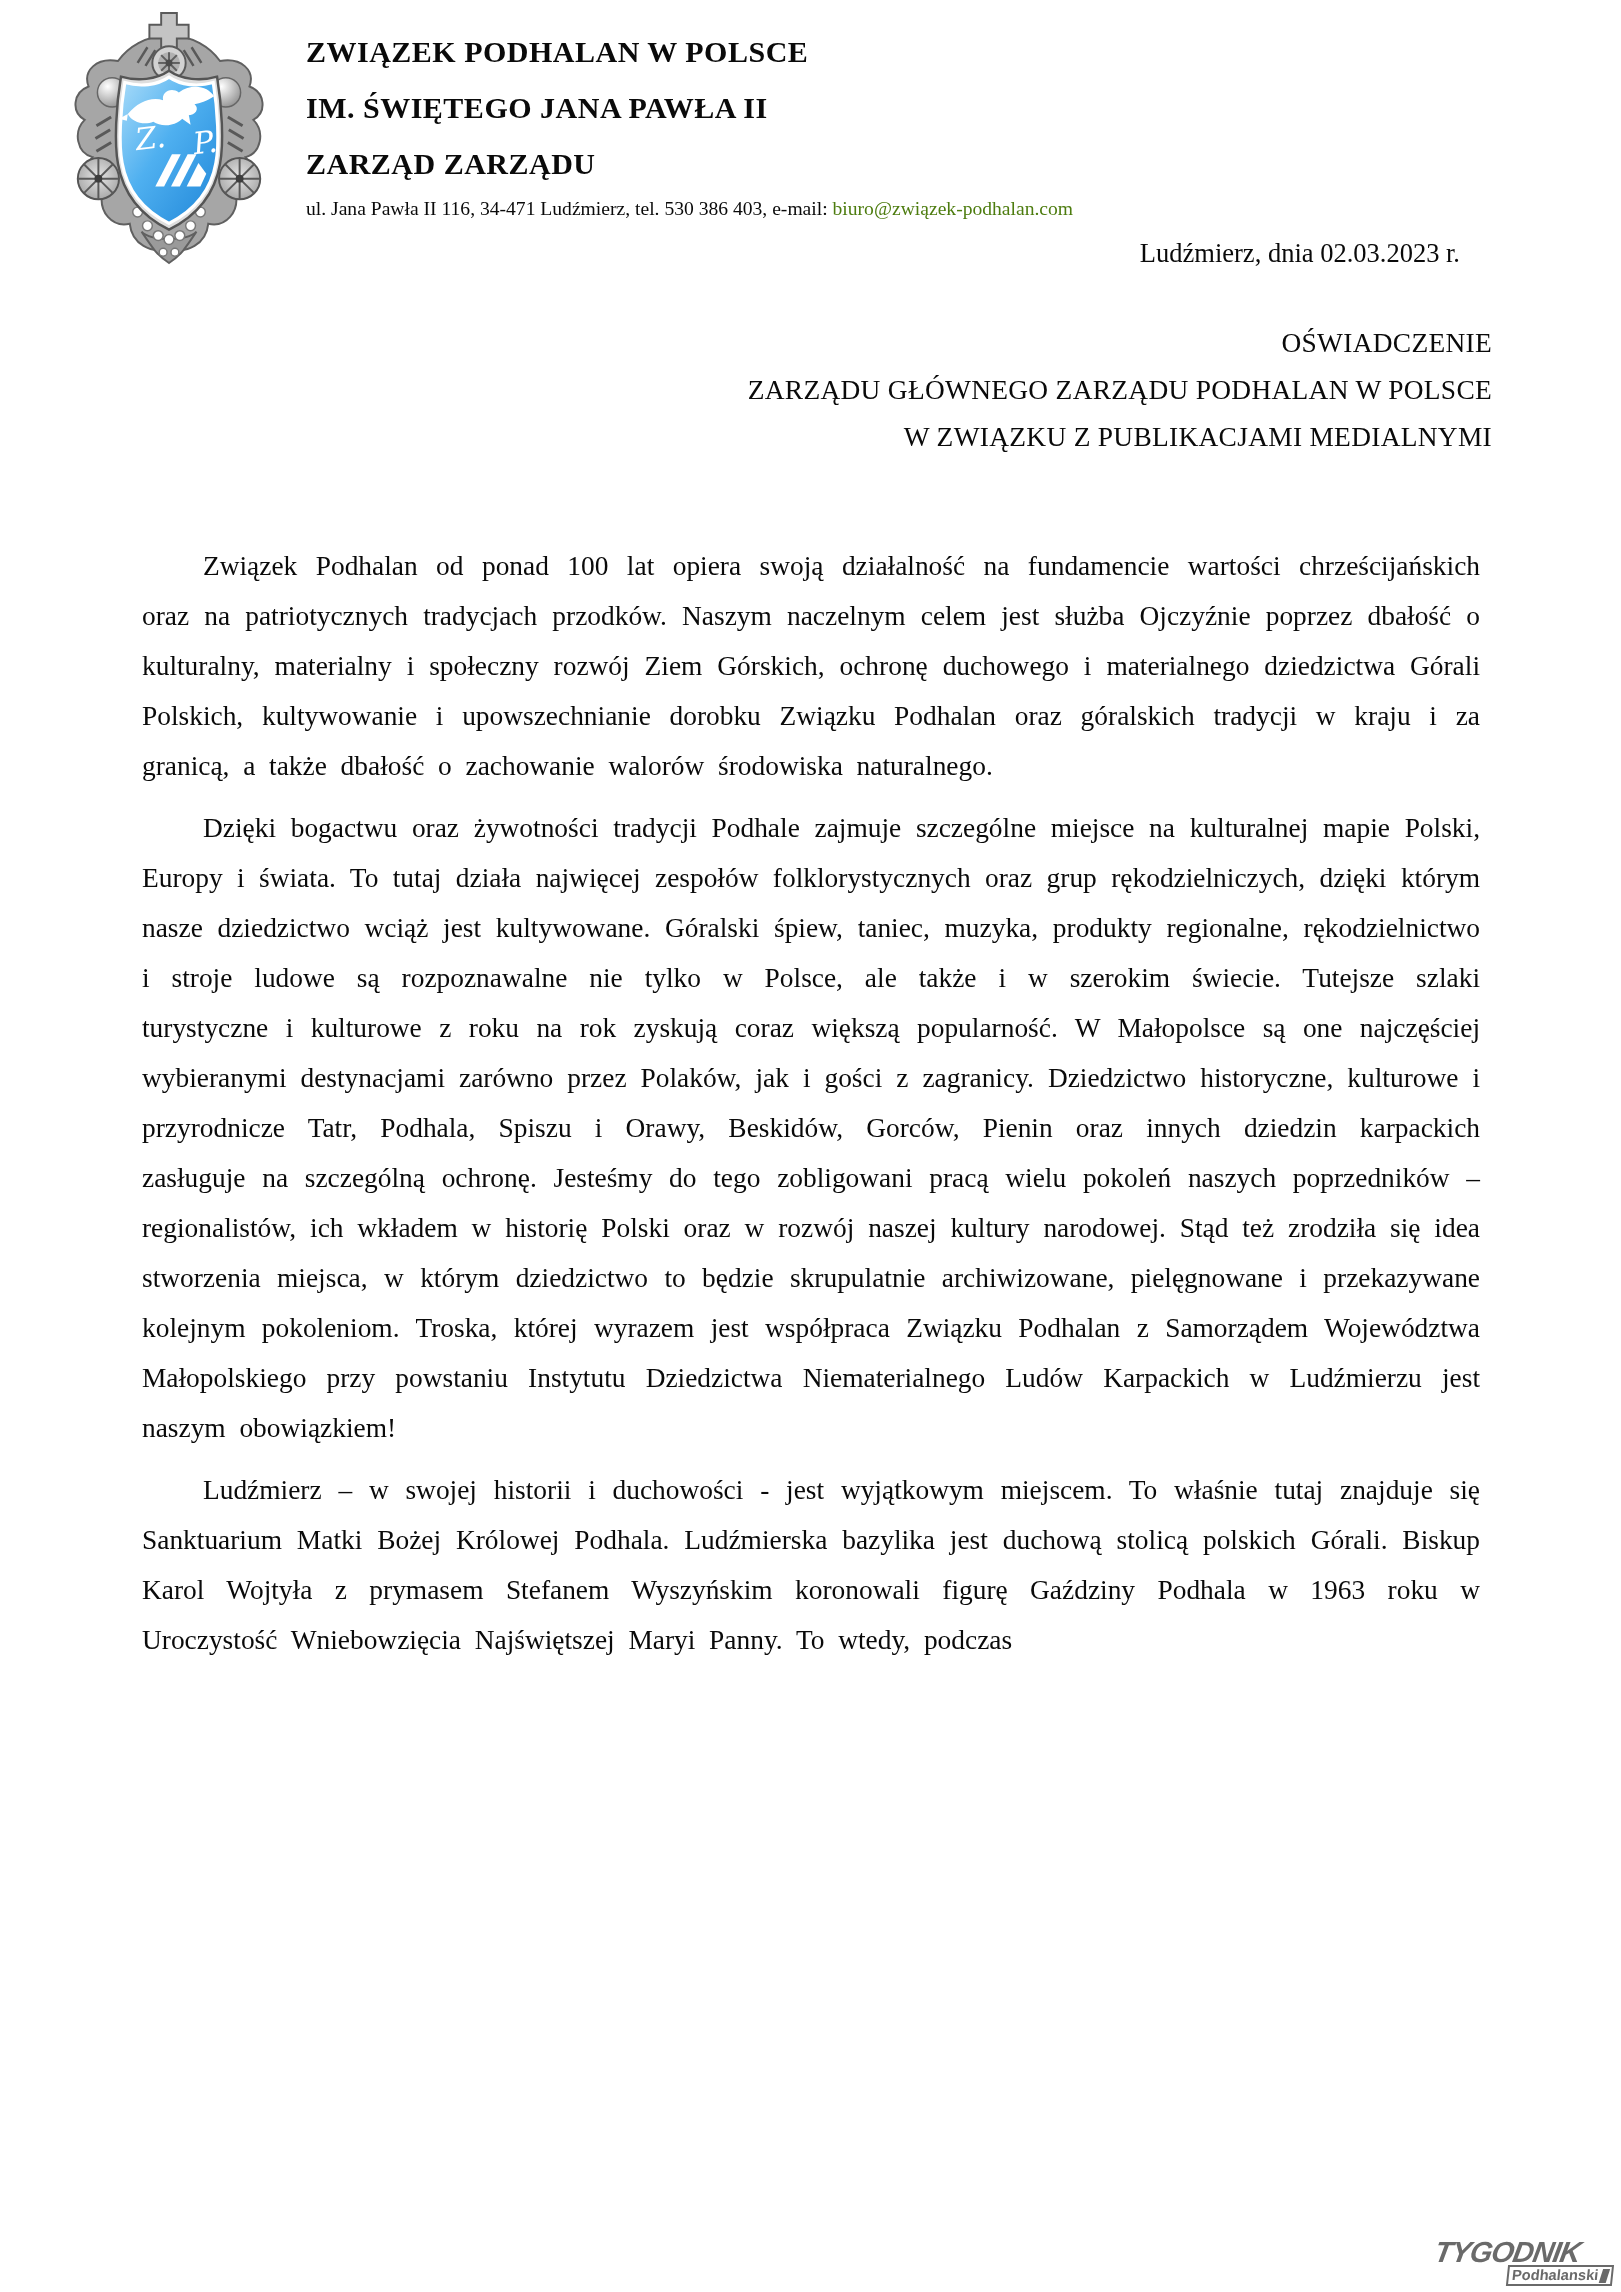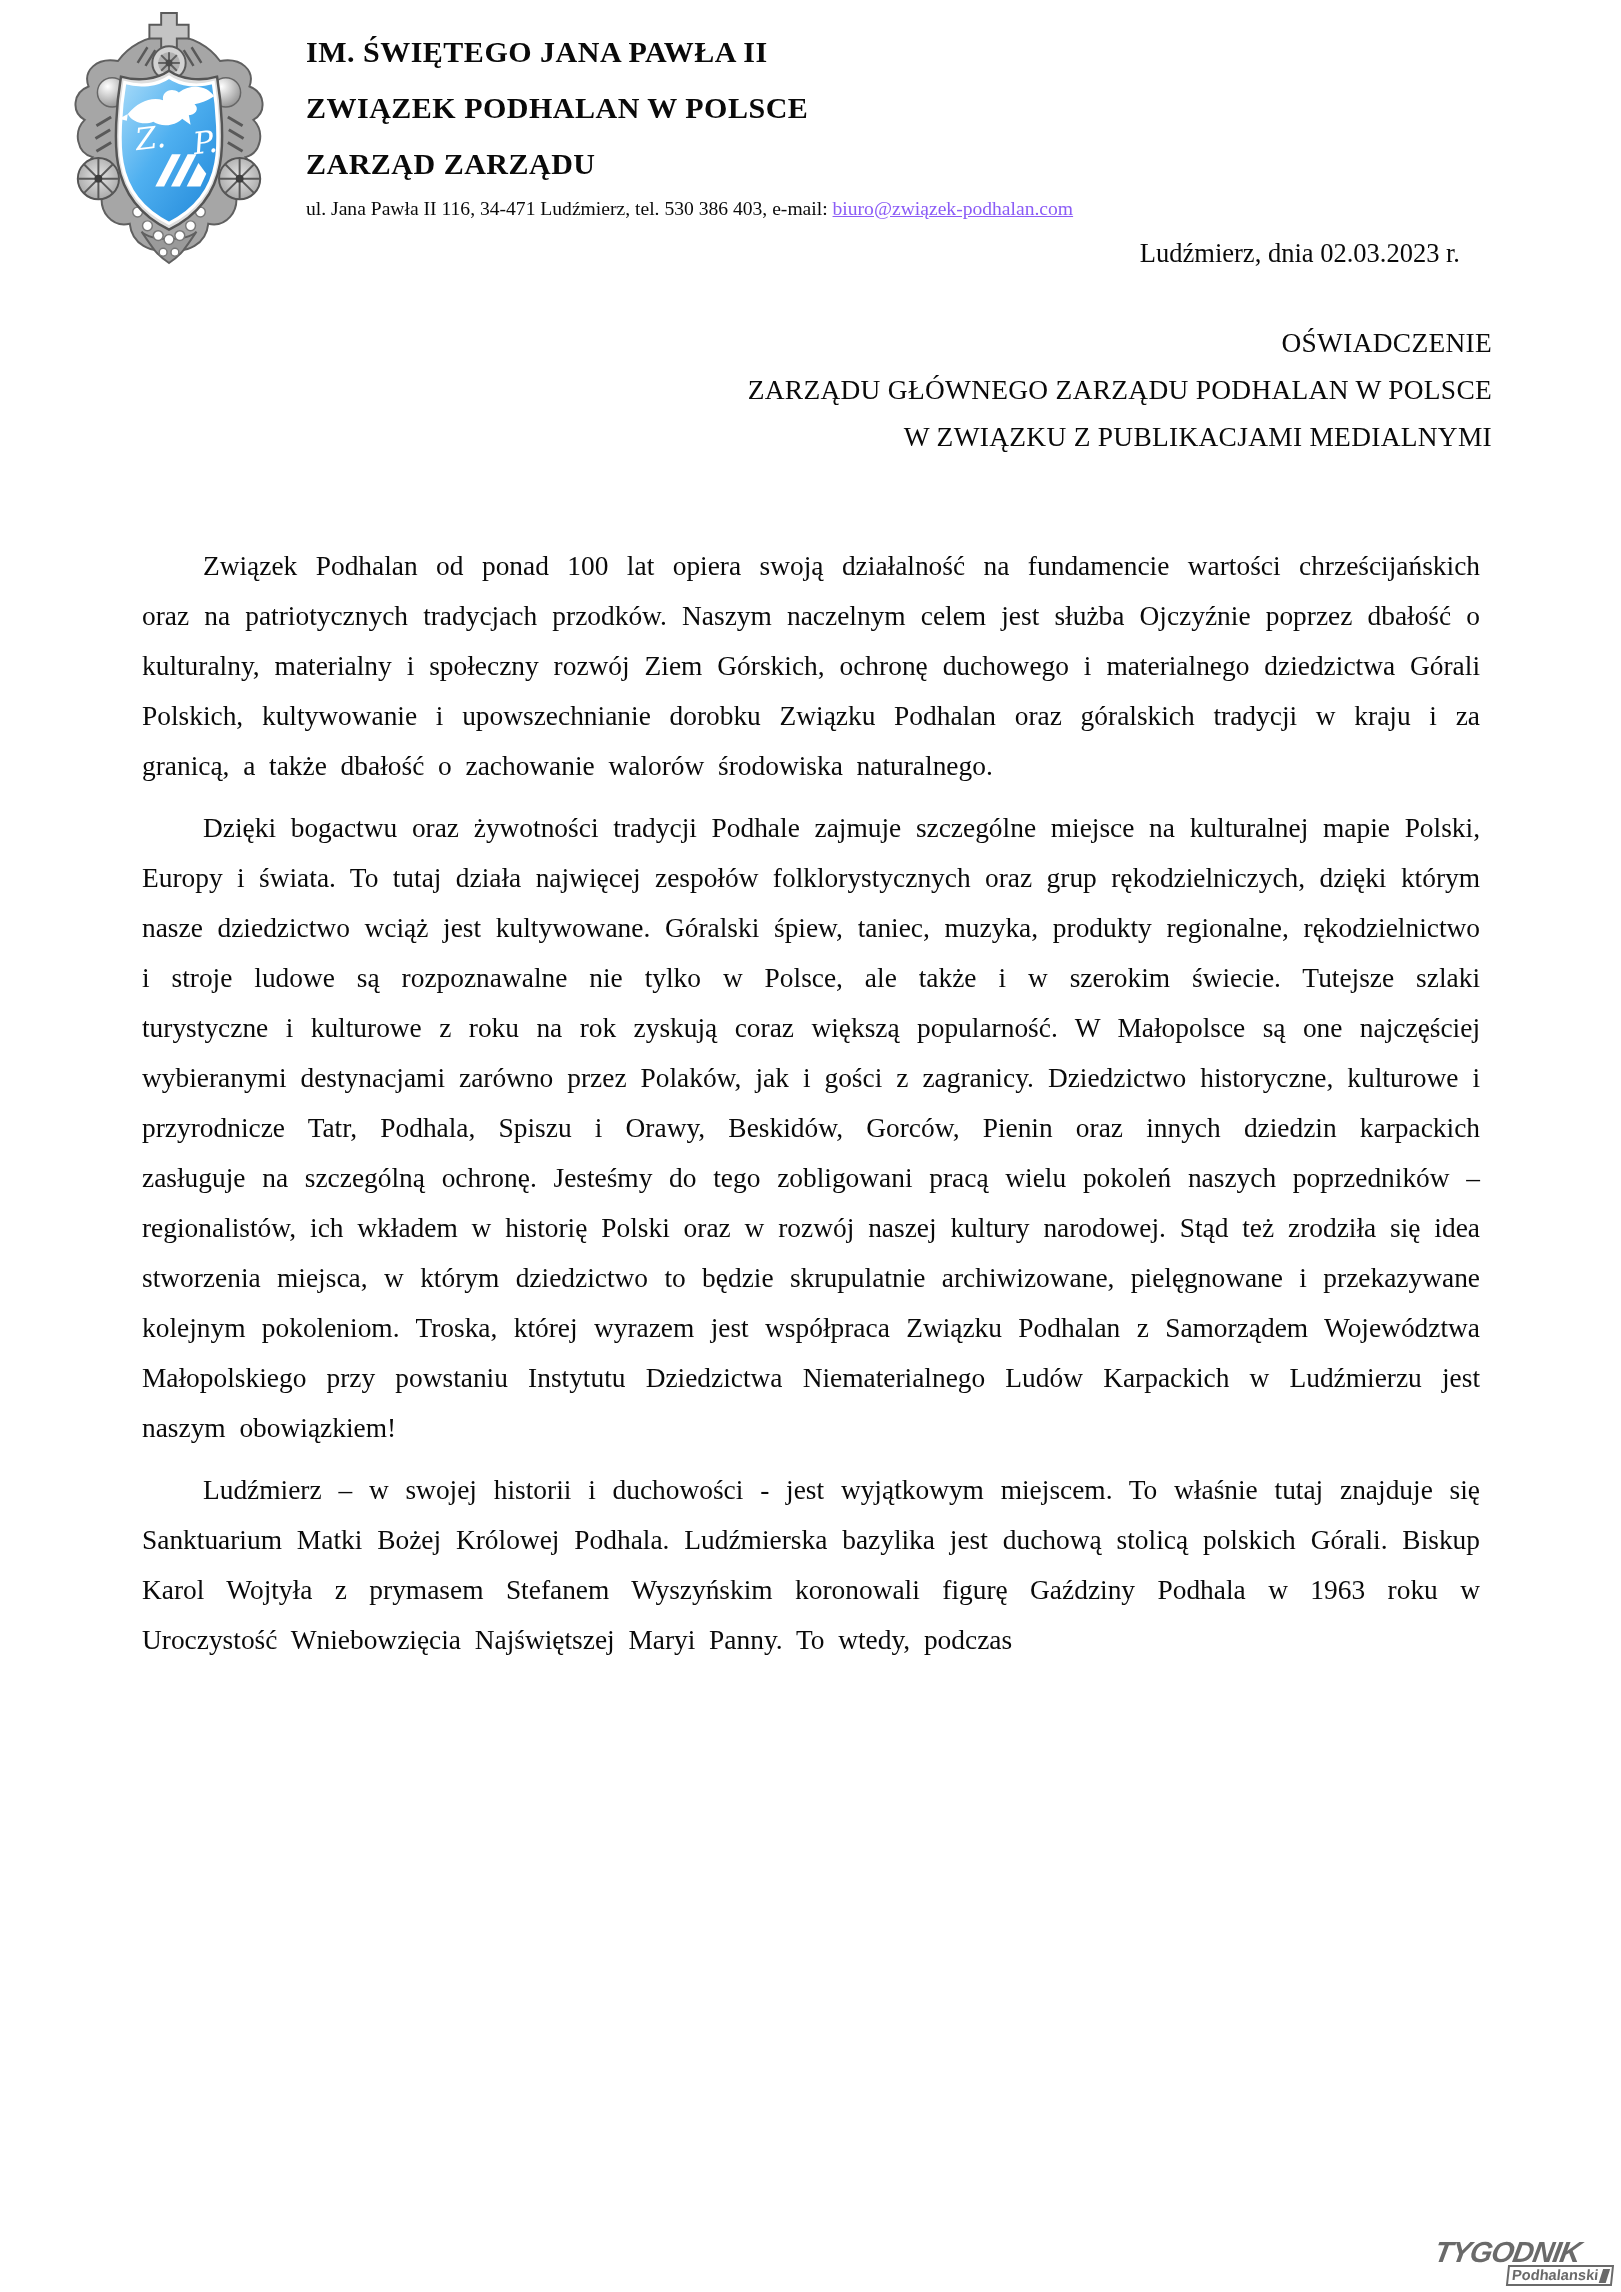--- a/index.html
+++ b/index.html
@@ -22,21 +22,21 @@
     line-height:56px;
     letter-spacing:0.5px;
     white-space:nowrap;
   }
   .address-line {
     font-size:19.6px;
     line-height:29px;
     margin-top:2px;
     white-space:nowrap;
   }
-  .email-link { color:#8b5cf6; text-decoration:underline; cursor:pointer; }
+  .email-link { color:#4d7c0f; cursor:pointer; }
   .dateline {
     position:absolute;
     top:238px; right:161px;
     font-size:26.5px;
     white-space:nowrap;
   }
 
   
   .title-block {
     position:absolute;
@@ -198,22 +198,22 @@
 
       <g fill="#ffffff">
         <path d="M98,180 L115,147 L124,147 L107,180 Z"></path>
         <path d="M114,180 L131,147 L140,147 L123,180 Z"></path>
         <path d="M130,180 L142,156 L150,167 L144,180 Z"></path>
       </g>
     </svg>
   </div>
 
   <div class="head-text">
+    <div class="org-line">ZWIĄZEK PODHALAN W POLSCE</div>
     <div class="org-line">IM. ŚWIĘTEGO JANA PAWŁA II</div>
-    <div class="org-line">ZWIĄZEK PODHALAN W POLSCE</div>
     <div class="org-line">ZARZĄD ZARZĄDU</div>
     <div class="address-line">
       <span>ul. Jana Pawła II 116, 34-471 Ludźmierz, tel. 530 386 403, e-mail: </span><a class="email-link">biuro@związek-podhalan.com</a>
     </div>
   </div>
 
   <div class="dateline">Ludźmierz, dnia 02.03.2023 r.</div>
 
   <div class="title-block">
     <div>OŚWIADCZENIE</div>

